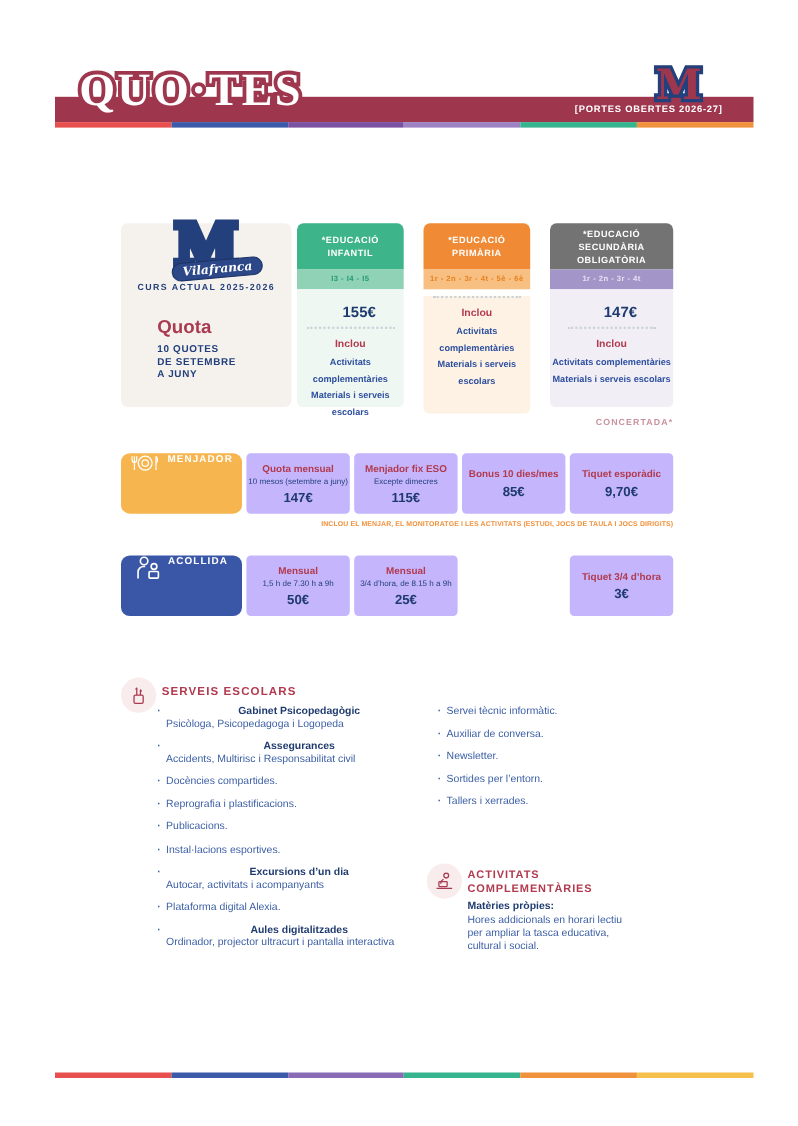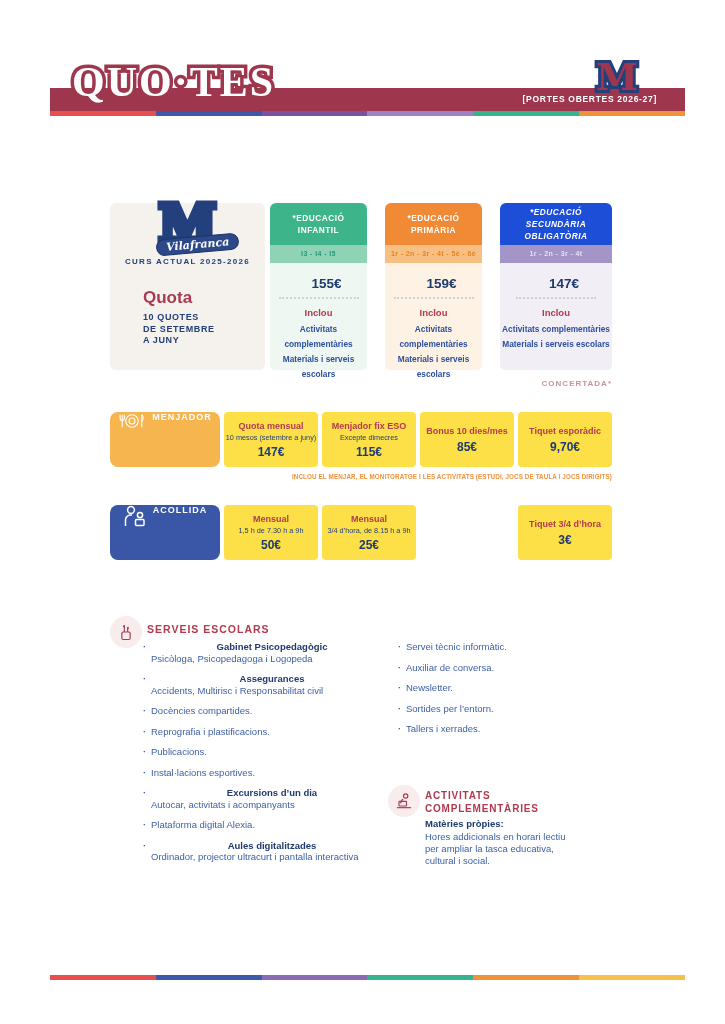--- a/index.html
+++ b/index.html
@@ -54,21 +54,21 @@
   .t-inclou{color:#b23a4e;font-weight:bold;font-size:9.5px;margin-bottom:4px;}
   .t-feat{color:#2d4f9e;font-weight:bold;font-size:8.3px;line-height:15px;}
   .footnote{position:absolute;left:400px;top:379px;width:212px;text-align:right;color:#c9939d;
         font-weight:bold;font-size:8px;letter-spacing:1px;}
 
   
   .row-label{position:absolute;width:110px;height:55px;border-radius:8px;display:flex;align-items:flex-start;
         justify-content:center;gap:6px;color:#fff;font-weight:bold;font-size:9px;letter-spacing:1px;}
   .menjador-label{left:110px;top:412px;background:#f6b54e;}
   .acollida-label{left:110px;top:505px;background:#3a57a7;}
-  .cell{position:absolute;width:94px;height:55px;background:#fde047;border-radius:4px;display:flex;
+  .cell{position:absolute;width:94px;height:55px;background:#c4b5fd;border-radius:4px;display:flex;
         flex-direction:column;align-items:center;justify-content:center;text-align:center;}
   .c0{left:224px;} .c1{left:322px;} .c2{left:420px;} .c3{left:518px;}
   .rm{top:412px;} .ra{top:505px;}
   .cell-title{color:#b23a4e;font-weight:bold;font-size:9px;line-height:11px;}
   .cell-sub{color:#23407c;font-size:7.3px;line-height:9px;margin-top:1px;}
   .cell-price{color:#1e3a6e;font-weight:bold;font-size:12px;margin-top:3px;}
   .menjador-note{position:absolute;left:224px;top:473px;width:388px;text-align:right;color:#f0913c;
         font-weight:bold;font-size:6.3px;letter-spacing:0.1px;}
 
   
@@ -147,30 +147,29 @@
     </div>
   </div>
 
   <div class="t-col t-col-1">
     <div class="t-head" style="background-color: rgb(241, 138, 52);">
       <div>*EDUCACIÓ</div>
       <div>PRIMÀRIA</div>
     </div>
     <div class="t-band" style="background-color: rgb(248, 191, 131); color: rgb(232, 130, 29);">1r - 2n - 3r - 4t - 5è - 6è</div>
     <div class="t-body" style="background-color: rgb(253, 242, 228);">
-      <div class="t-price">159€</div>
       <div class="t-dots"></div>
       <div class="t-inclou">Inclou</div>
       <div class="t-feat">Activitats complementàries</div>
       <div class="t-feat">Materials i serveis escolars</div>
     </div>
   </div>
 
   <div class="t-col t-col-2">
-    <div class="t-head" style="background-color: #1d4ed8; font-style: italic;">
+    <div class="t-head" style="background-color: #737373;">
       <div>*EDUCACIÓ SECUNDÀRIA</div>
       <div>OBLIGATÒRIA</div>
     </div>
     <div class="t-band" style="background-color: rgb(164, 149, 201); color: rgb(230, 224, 242);">1r - 2n - 3r - 4t</div>
     <div class="t-body" style="background-color: rgb(241, 238, 246);">
       <div class="t-price">147€</div>
       <div class="t-dots"></div>
       <div class="t-inclou">Inclou</div>
       <div class="t-feat">Activitats complementàries</div>
       <div class="t-feat">Materials i serveis escolars</div>

